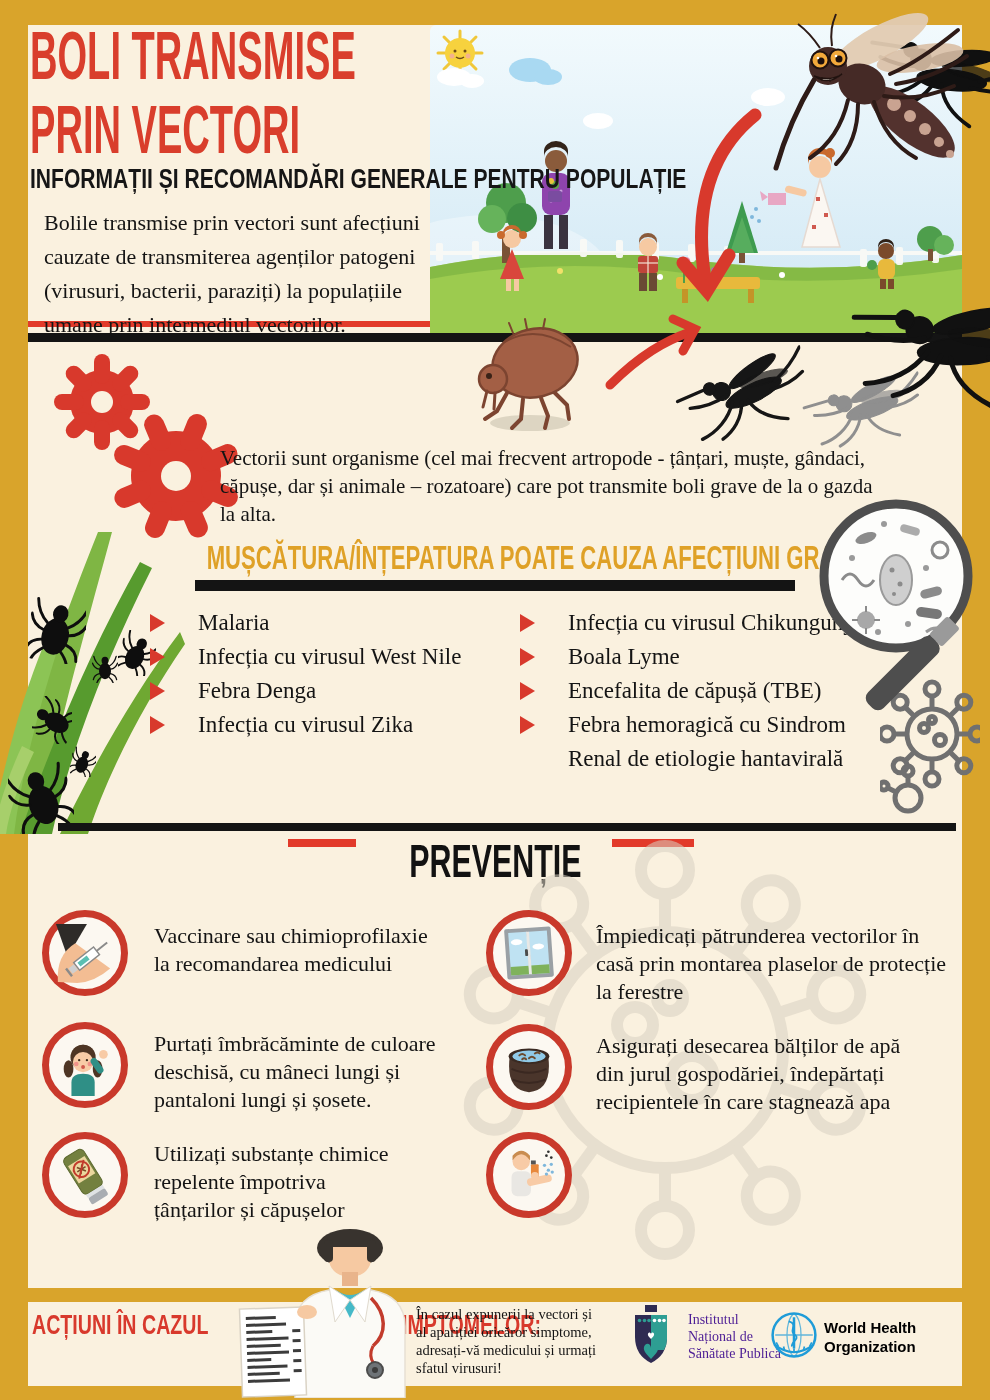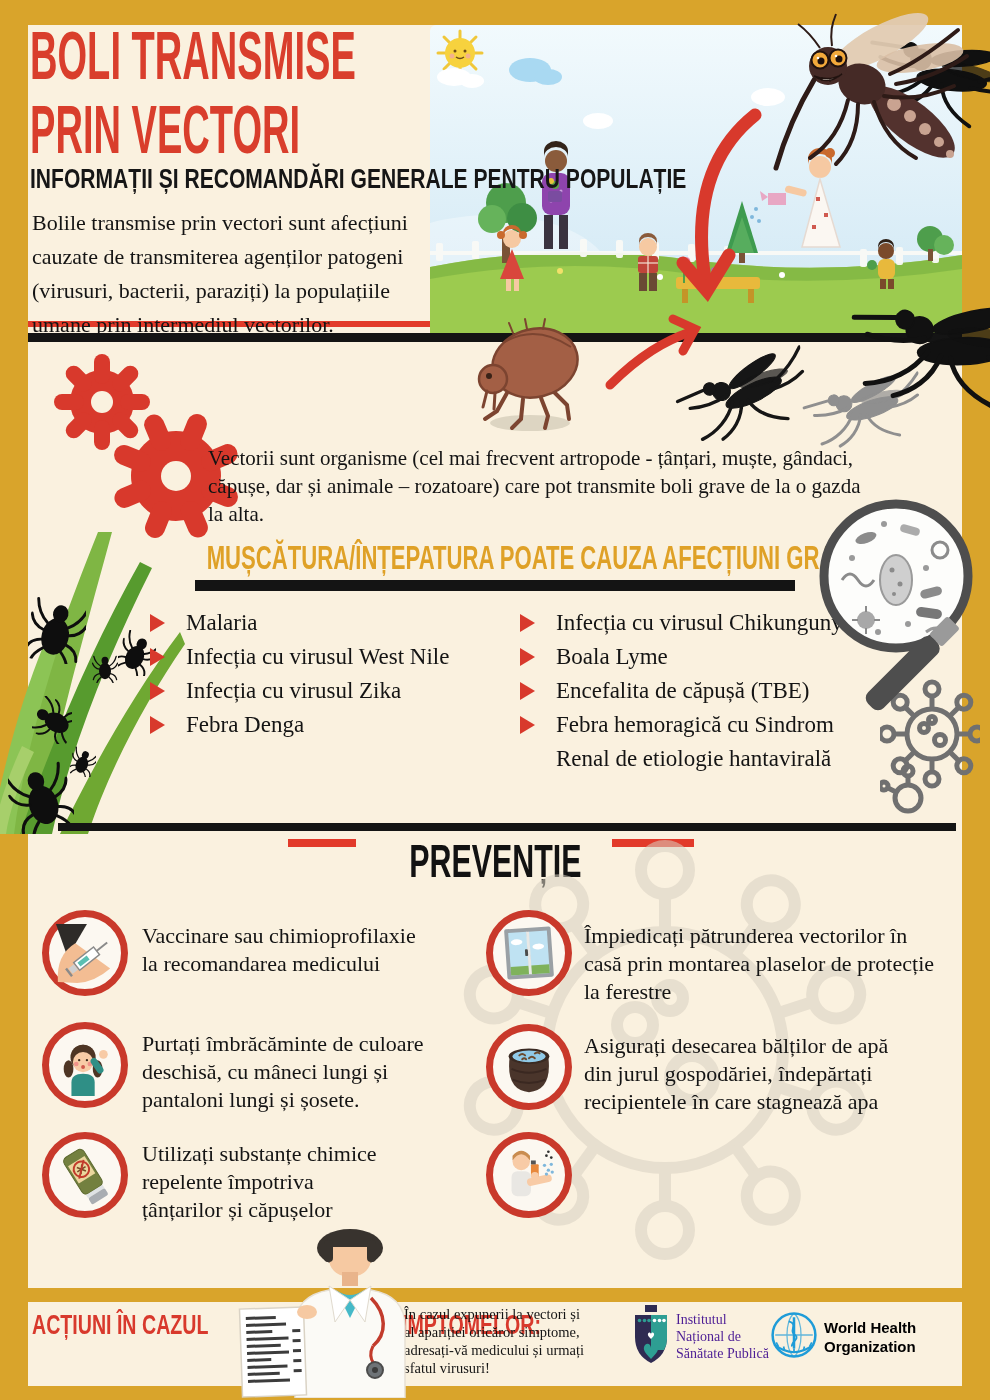--- a/index.html
+++ b/index.html
@@ -3,21 +3,21 @@
 <meta charset="utf-8">
 <style>
   html,body{margin:0;padding:0;background:#888;}
   #page{position:relative;width:990px;height:1400px;background:#D9A42B;overflow:hidden;
         font-family:"Liberation Serif",serif;color:#141414;}
   .abs{position:absolute;}
   .panel{position:absolute;background:#FAF1DF;}
   .cond{font-family:"Liberation Sans",sans-serif;font-weight:700;white-space:pre;}
   .sqz{display:inline-block;transform-origin:left top;}
   .pre{white-space:pre-line;}
-  .serif{font-family:"Liberation Serif",serif;}
+  .serif{font-family:"Liberation Serif",serif;margin-left:12px;}
   .title-line{font-size:68px;line-height:74px;color:#D93E2C;}
   .subtitle{font-size:27px;color:#161616;}
   .intro{font-size:22px;line-height:34px;}
   .vec-desc{font-size:21px;line-height:28px;}
   .gold-head{font-size:34px;color:#DFA127;}
   .disease{display:flex;gap:21px;align-items:flex-start;}
   .disease .tri{flex:0 0 auto;width:0;height:0;border-left:15px solid #D8392C;
       border-top:9.5px solid transparent;border-bottom:9.5px solid transparent;margin-top:8px;}
   .disease span{font-size:23px;line-height:34px;}
   .prev-head{font-size:46px;color:#121212;}
@@ -407,25 +407,25 @@
     <div class="disease">
         <span class="tri"></span>
         <span class="serif">Malaria</span>
       </div>
     <div class="disease">
         <span class="tri"></span>
         <span class="serif">Infecția cu virusul West Nile</span>
       </div>
     <div class="disease">
         <span class="tri"></span>
-        <span class="serif">Infecția cu virusul Zika</span>
+        <span class="serif">Febra Denga</span>
       </div>
     <div class="disease">
         <span class="tri"></span>
-        <span class="serif">Febra Denga</span>
+        <span class="serif">Infecția cu virusul Zika</span>
       </div>
   </div>
   <div class="abs" style="left:520px;top:606px;">
     <div class="disease">
         <span class="tri"></span>
         <span class="serif">Infecția cu virusul Chikungunya</span>
       </div>
     <div class="disease">
         <span class="tri"></span>
         <span class="serif">Boala Lyme</span>

